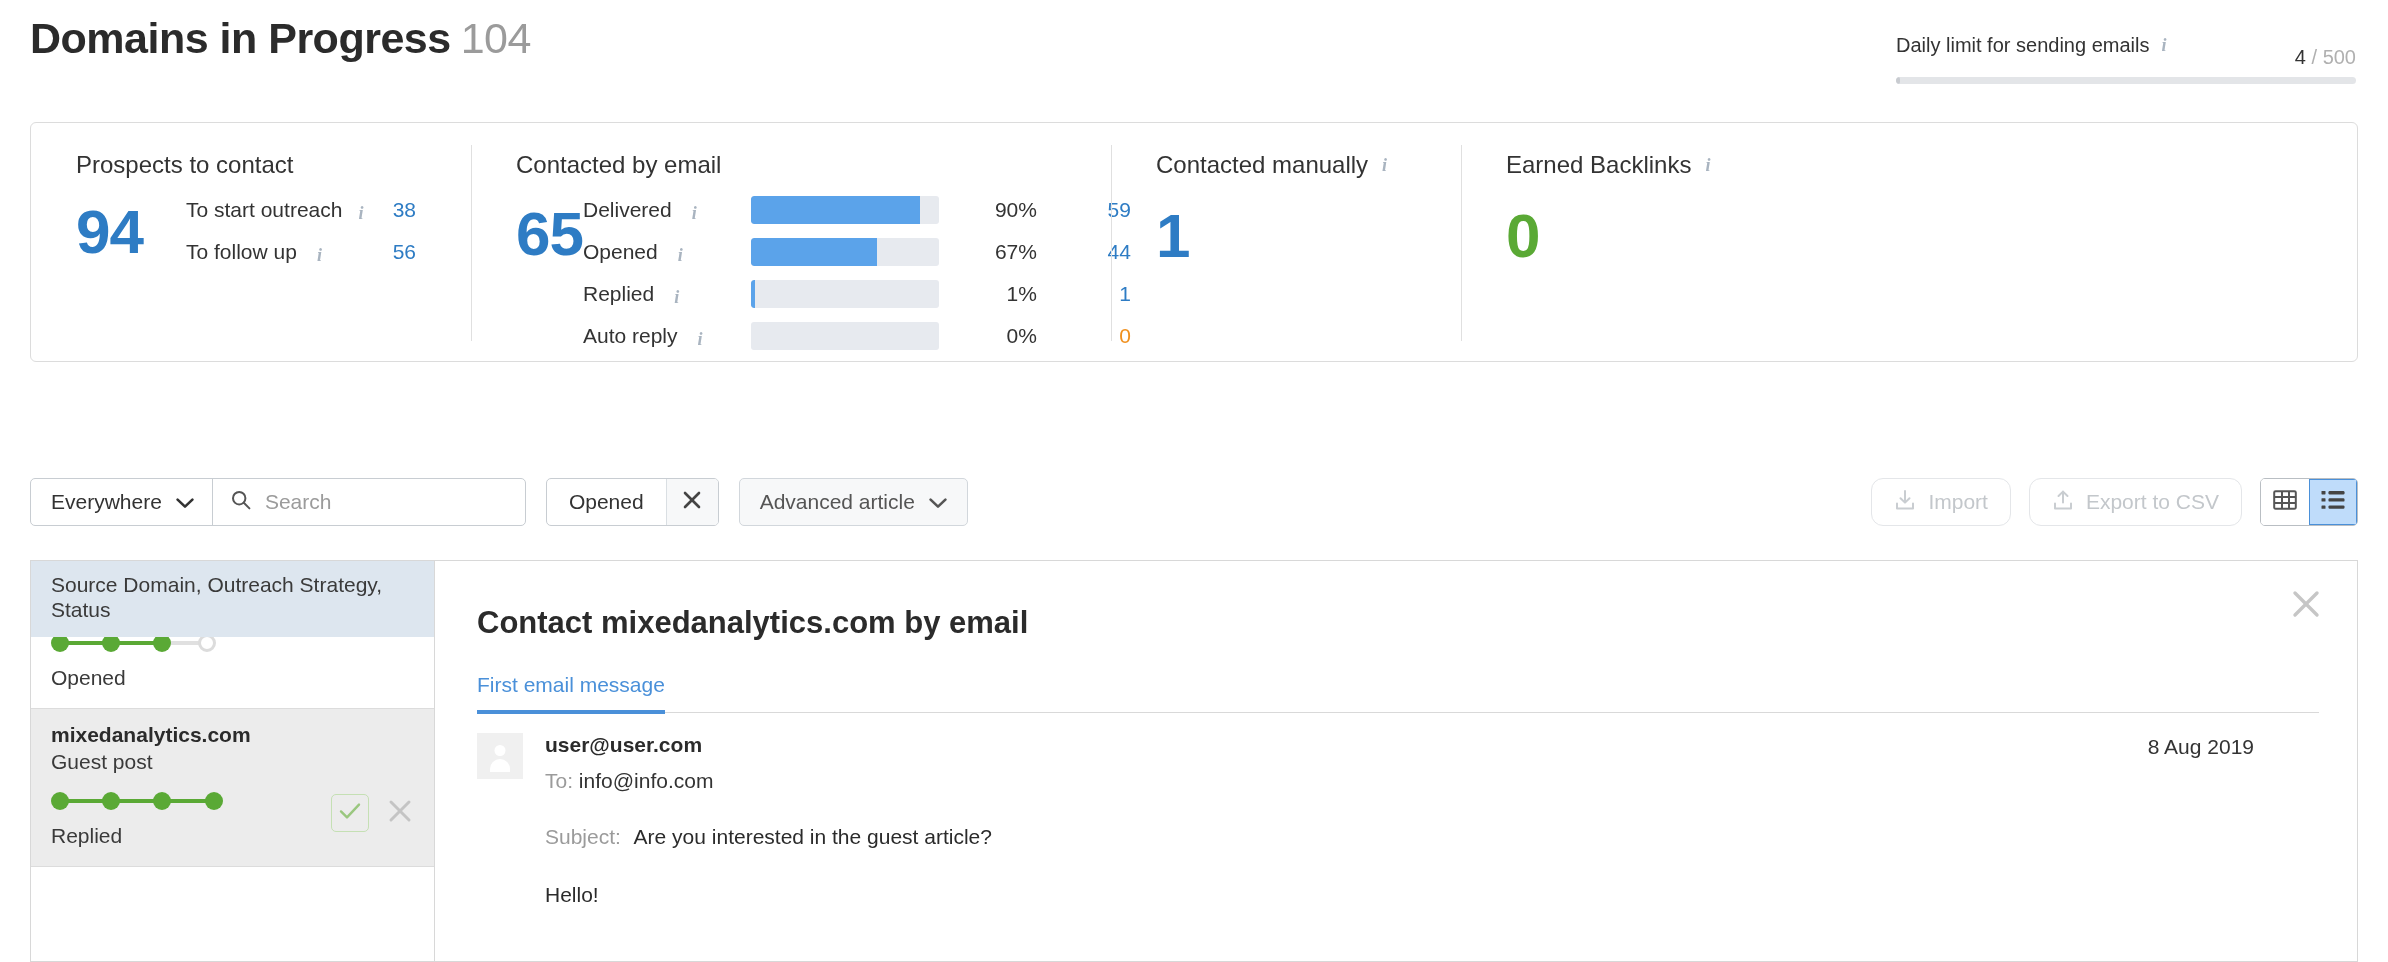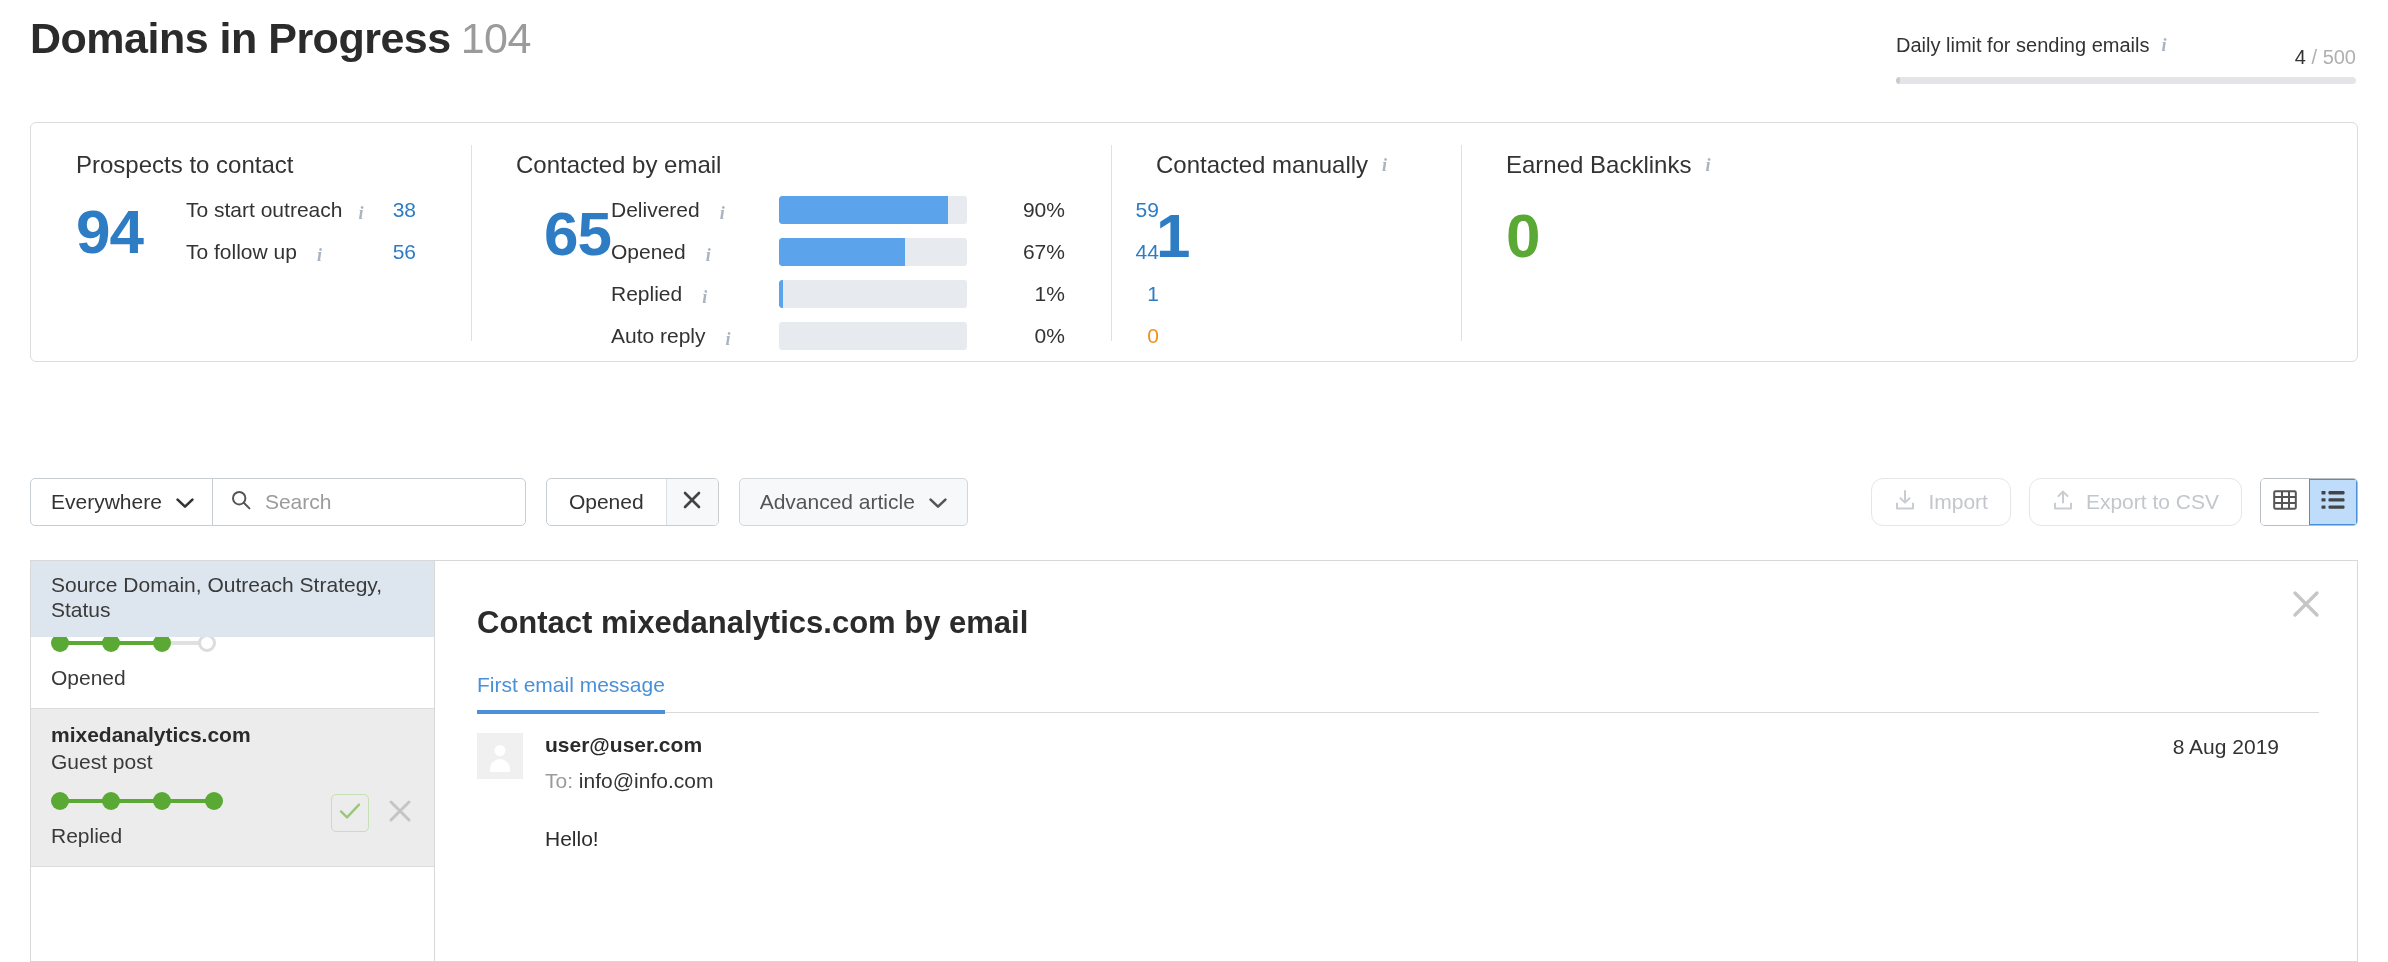--- a/index.html
+++ b/index.html
@@ -71,21 +71,21 @@
     display: flex; align-items: center; gap: 10px;
     white-space: nowrap;
   }
   .stats-body { display: flex; margin-top: 10px; }
   .big-num {
     font-size: 62px; font-weight: bold; color: #2e7cc4;
     line-height: 1; letter-spacing: -1px;
   }
   .big-num.green { color: #5aa935; }
   .stats-col.c1 .big-num { margin-top: 12px; width: 110px; }
-  .stats-col.c2 .big-num { margin-top: 14px; width: 88px; margin-left: 28px; }
+  .stats-col.c2 .big-num { margin-top: 14px; width: 88px; }
   .stats-col.c3 .big-num, .stats-col.c4 .big-num { margin-top: 16px; }
 
   .metric-list { display: flex; flex-direction: column; }
   .metric-row {
     display: flex; align-items: center; height: 42px;
     font-size: 21px; color: #333333;
   }
   .metric-label {
     display: flex; align-items: flex-end; gap: 16px;
     width: 168px; white-space: nowrap;
@@ -242,21 +242,21 @@
   }
   .avatar::after {
     content: ""; position: absolute; left: 50%; top: 26px;
     transform: translateX(-50%); width: 20px; height: 13px;
     border-radius: 10px 10px 0 0; background: #fff;
   }
   .email-from { font-size: 21px; font-weight: bold; color: #2b2b2b; }
   .email-to { font-size: 21px; color: #333; margin-top: 12px; }
   .email-to .lbl { color: #9b9b9b; }
   .email-date {
-    position: absolute; right: 38px; top: 2px;
+    position: absolute; right: 63px; top: 2px;
     font-size: 21px; color: #333;
   }
   .email-subject {
     margin-top: 32px; margin-left: 68px;
     font-size: 21px; color: #2b2b2b;
   }
   .email-subject .lbl { color: #9b9b9b; margin-right: 8px; }
   .email-body {
     margin-top: 34px; margin-left: 68px;
     font-size: 21px; color: #2b2b2b;
@@ -575,20 +575,24 @@
           <div>
             <div class="email-from">user@user.com</div>
             <div class="email-to">
               <span class="lbl">To:</span>
               <span>info@info.com</span>
             </div>
           </div>
           <div class="email-date">8 Aug 2019</div>
         </div>
 
+        <div class="email-subject">
+          <span class="lbl">Subject:</span>
+          <span>Are you interested in the guest article?</span>
+        </div>
 
         <div class="email-body">Hello!</div>
       </div>
 
     </div>
 
   </div>
 
 </div>
 

